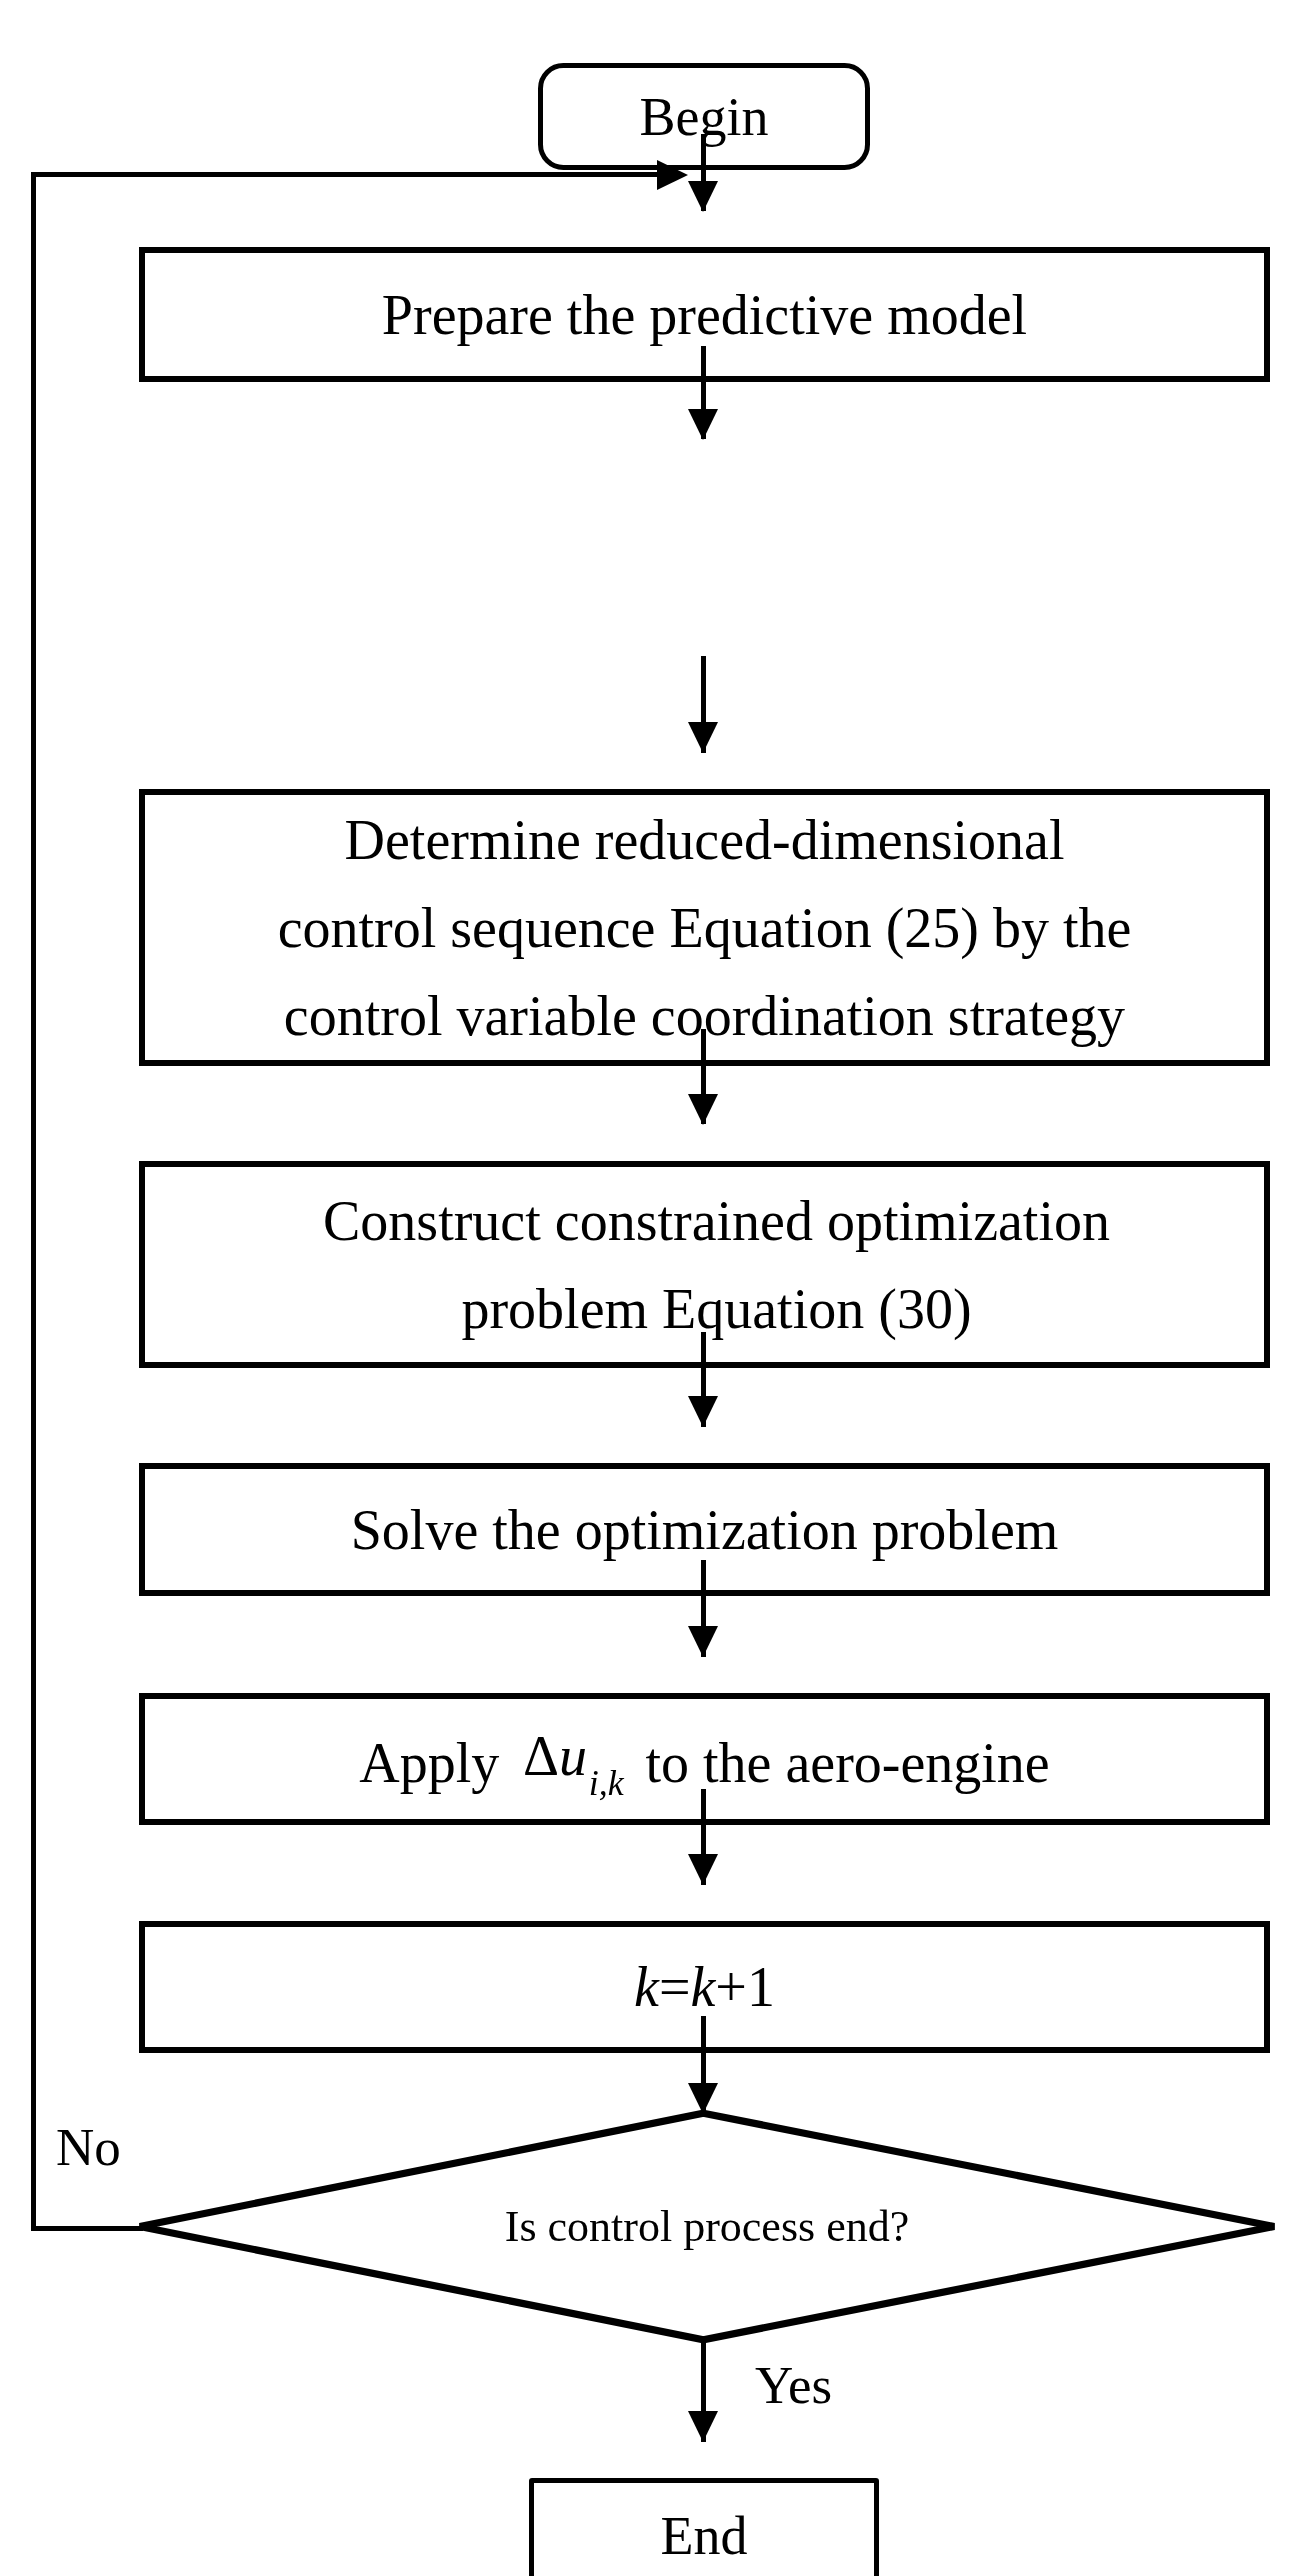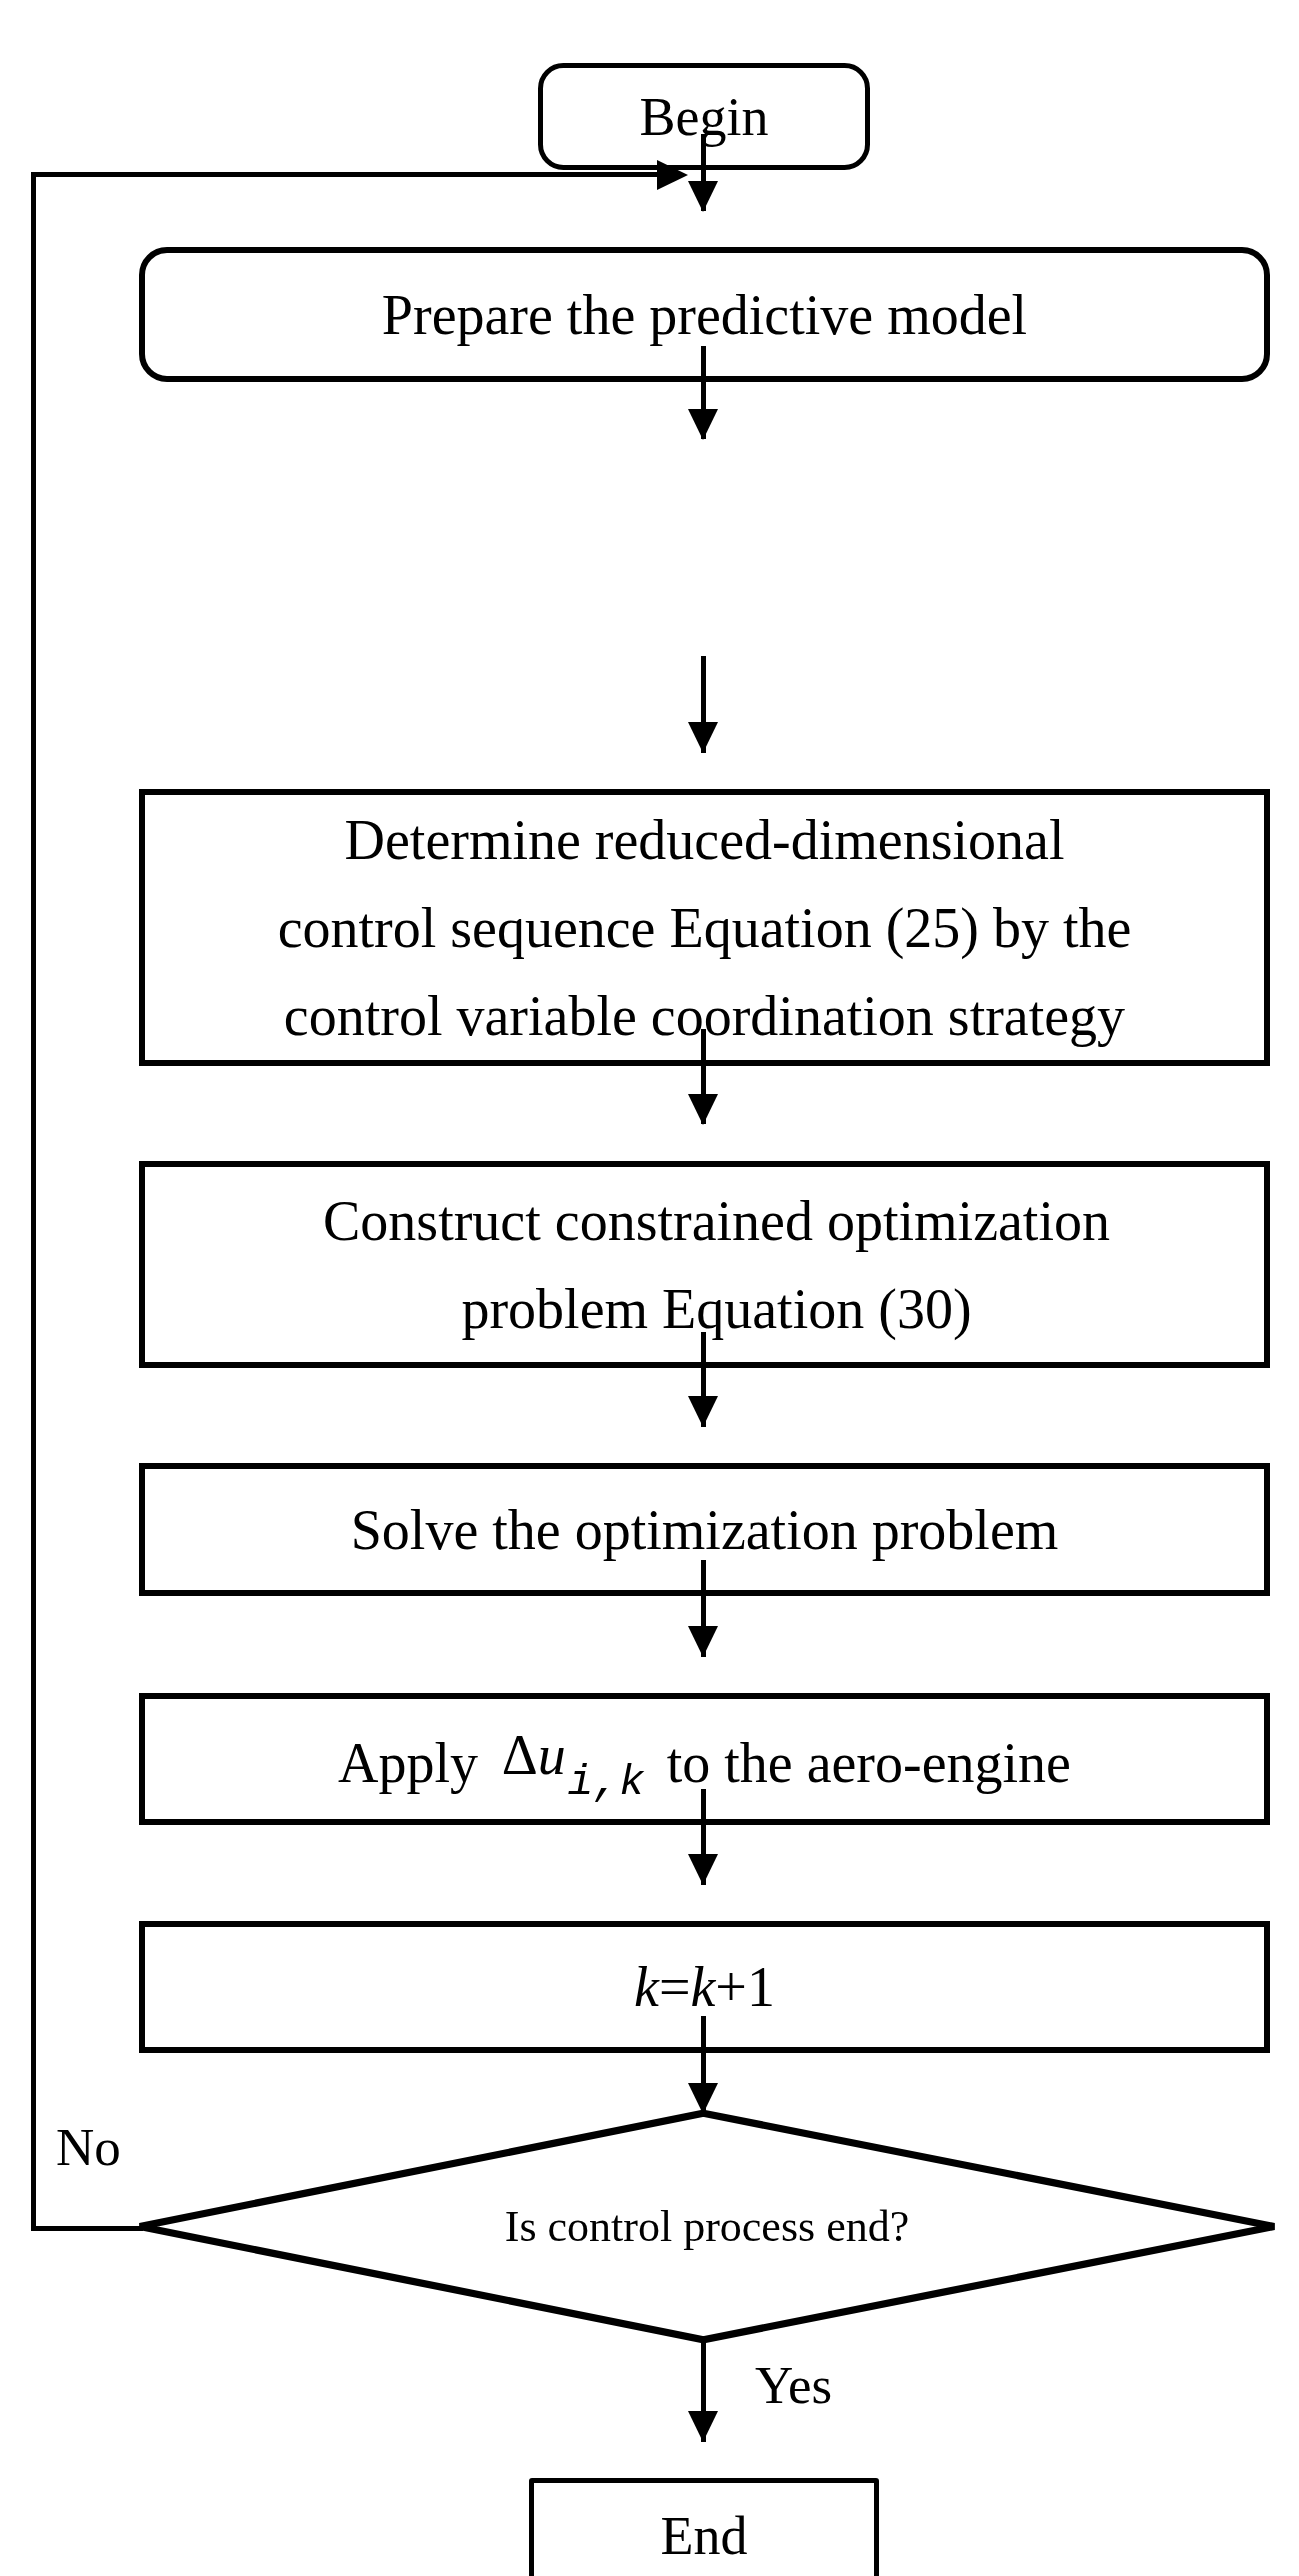--- a/index.html
+++ b/index.html
@@ -71,48 +71,47 @@
   }
   
   .branch-label {
     position: absolute;
     font-size: 53px;
   }
   
   .it { font-style: italic; }
   .math-term { margin: 0 23.6px; white-space: nowrap; }
   .math-term sub {
-    font-size: 43px;
+    font-size: 36px;
     font-style: italic;
     vertical-align: baseline;
     position: relative;
     top: 20px;
     left: 1.8px;
-    font-family: Liberation Mono, monospace;
   }
   .apply-row { display: flex; align-items: flex-end; justify-content: center; }
 </style>
 </head>
 <body>
 
 <div class="canvas">
 
   <div class="node terminal" style="left:538px; top:27px; width:332px; height:107px;">
     <span>Begin</span>
   </div>
 
   <div class="vline" style="left:701px; top:134px; height:77px;"></div>
   <div class="ah-down" style="left:688px; top:181px;"></div>
 
   <div class="hline" style="left:31px; top:172px; width:629px;"></div>
   <div class="ah-right" style="left:657px; top:160px;"></div>
   <div class="vline" style="left:31px; top:172px; height:2059px;"></div>
   <div class="hline" style="left:31px; top:2226px; width:112px;"></div>
 
-  <div class="node process" style="left:139px; top:211px; width:1131px; height:135px;border-radius:28px;">
+  <div class="node process" style="left:139px; top:211px; width:1131px; height:135px;">
     <span class="line">Prepare the predictive model</span>
   </div>
 
   <div class="vline" style="left:701px; top:346px; height:93px;"></div>
   <div class="ah-down" style="left:688px; top:409px;"></div>
 
 
   <div class="vline" style="left:701px; top:656px; height:97px;"></div>
   <div class="ah-down" style="left:688px; top:722px;"></div>
 

